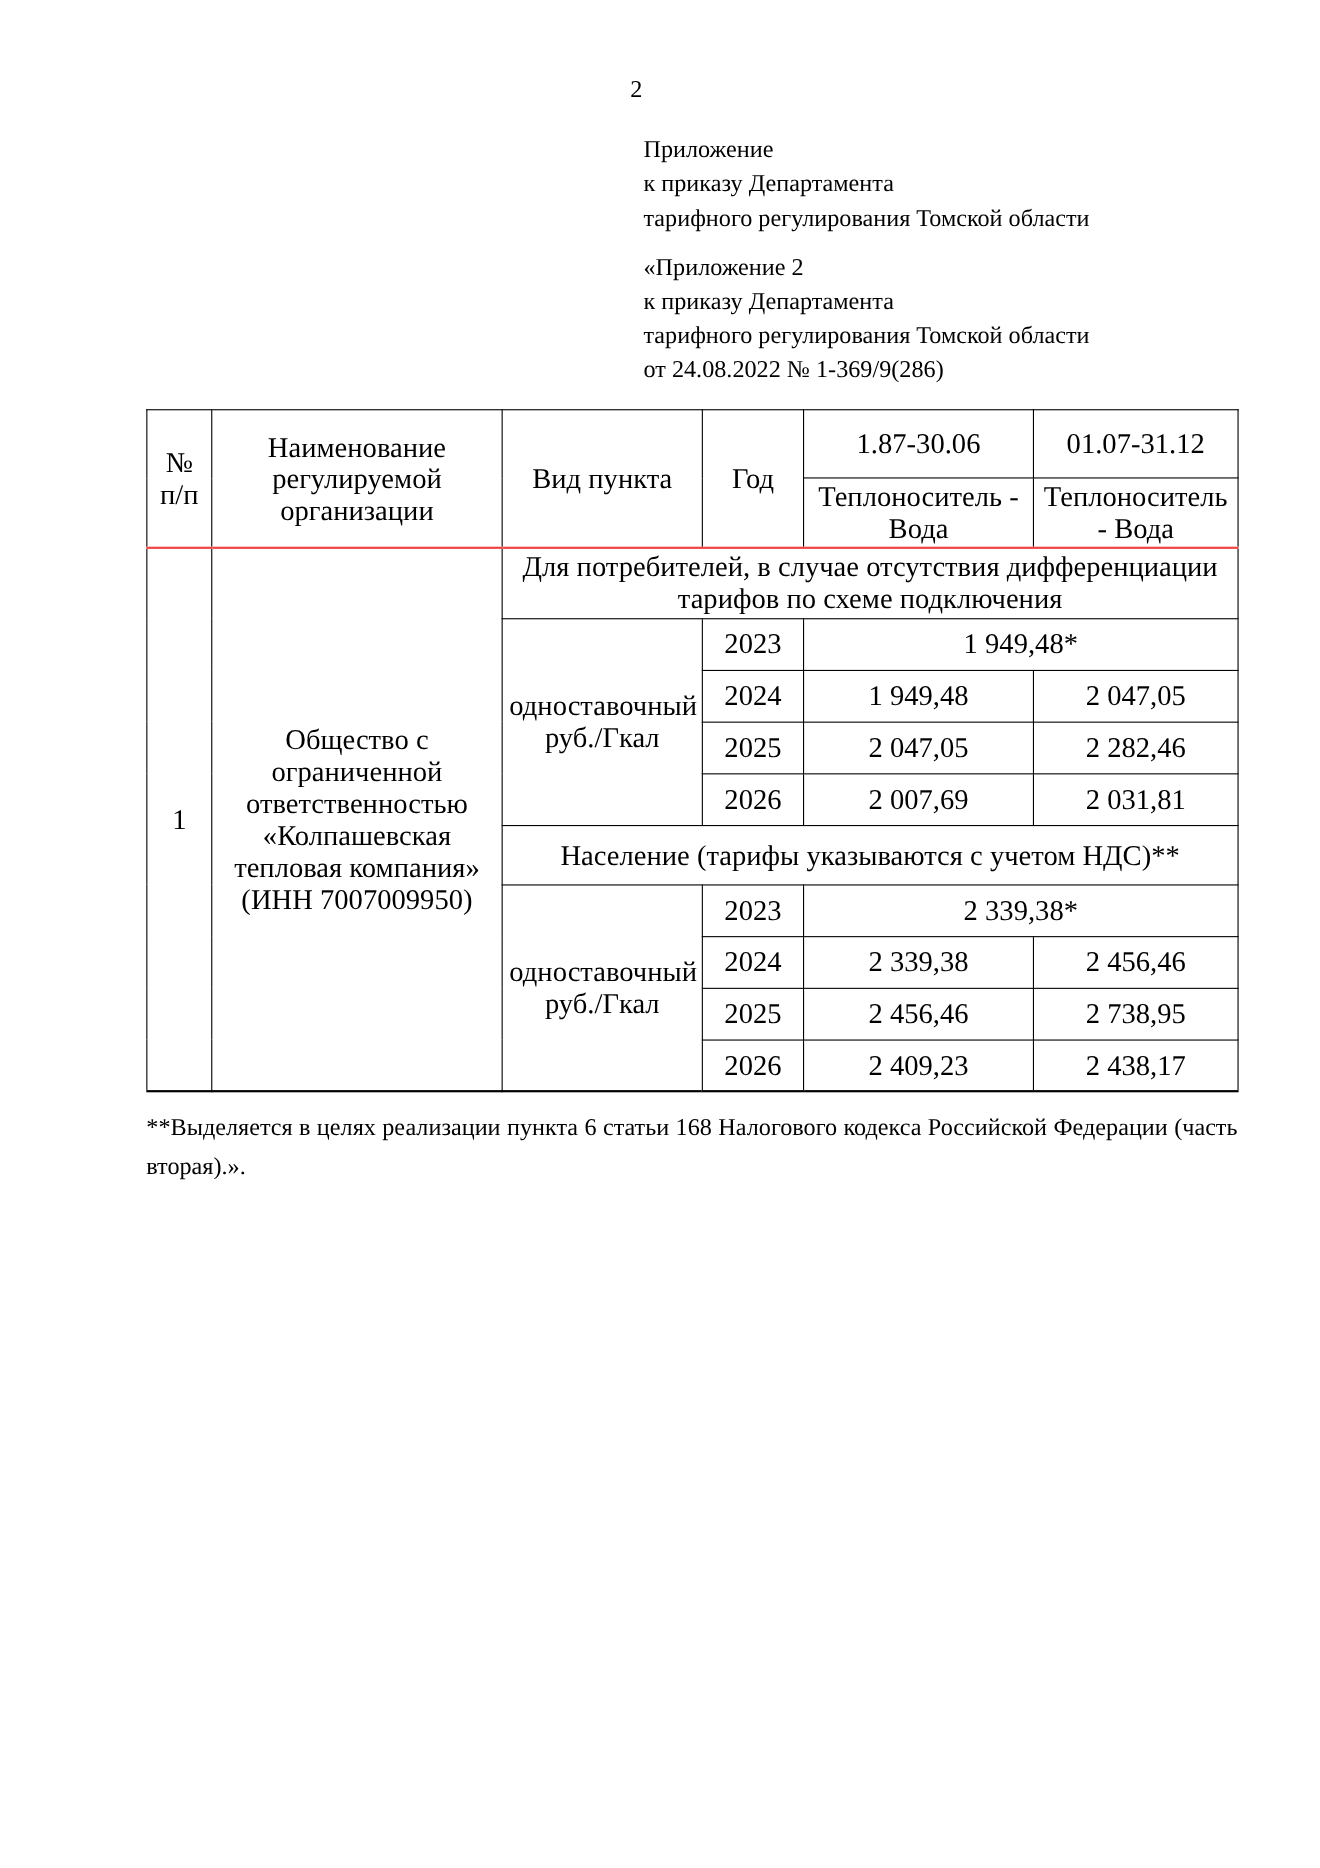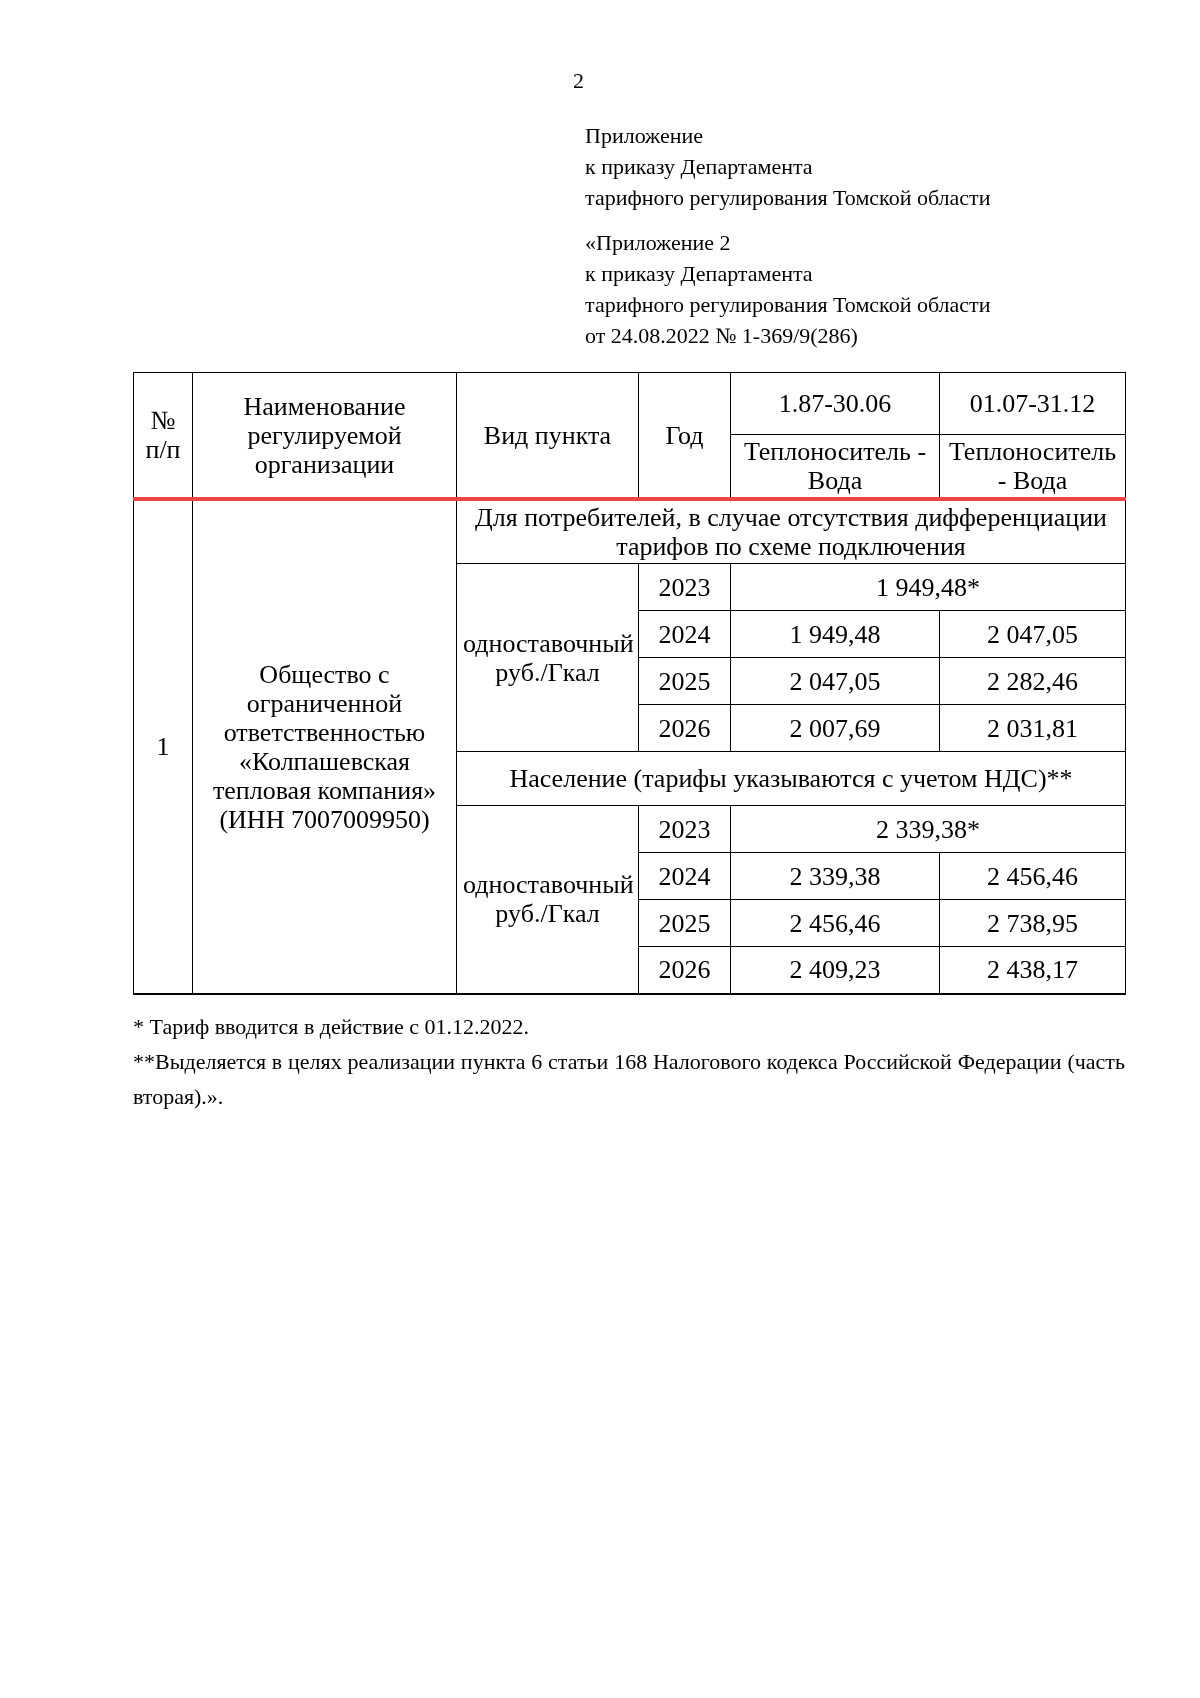--- a/index.html
+++ b/index.html
@@ -51,21 +51,21 @@
     line-height: 29px;
     padding: 2px 6px;
     overflow: hidden;
   }
   tr.hdr-a    { height: 62px; }
   tr.hdr-b    { height: 58px; }
   tr.sec-row  { height: 64px; }
   tr.sec-row2 { height: 54px; margin-top: 37px; }
   tr.year-row { height: 47px; }
   td.org-cell { padding: 0 28px; }
-  tr.body-first > td { border-top: 4px solid #ef4444; }
+  tr.body-first > td { border-top: 2px solid #ef4444; }
   td.section-heading { border-top: 2px solid #000; border-bottom: 2px solid #000; }
   tr.last-row > td { border-bottom: 2px solid #000; }
   .heading-inner { display: inline-block; max-width: 645px; }
   .footnotes {
     margin-top: 14px;
     width: 992px;
     font-size: 22px;
   }
   .footnotes p { margin: 0; line-height: 35px; }
   .footnote-justified { text-align: justify; }
@@ -164,17 +164,16 @@
       </tr>
       <tr class="year-row last-row">
         <td>2026</td>
         <td>2 409,23</td>
         <td>2 438,17</td>
       </tr>
     </tbody>
   </table>
 
   <div class="footnotes">
-    <p>* Тариф вводится в действие с 01.12.2022.</p>
     <p class="footnote-justified">**Выделяется в целях реализации пункта 6 статьи 168 Налогового кодекса Российской Федерации (часть вторая).».</p>
   </div>
 
 </div>
 
 </body></html>

